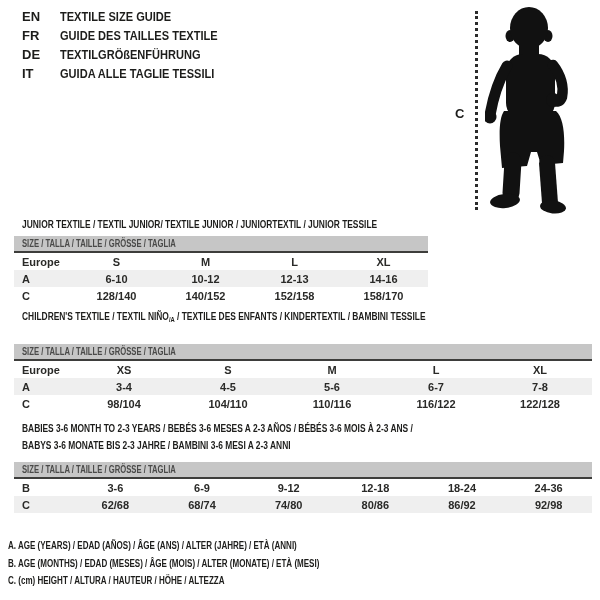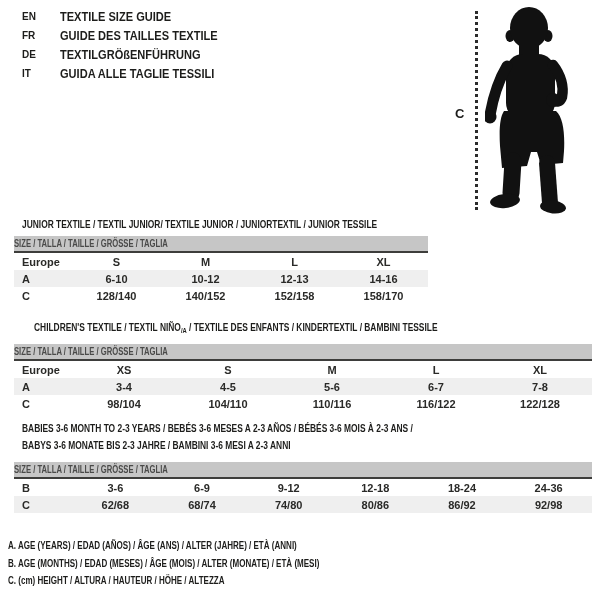--- a/index.html
+++ b/index.html
@@ -10,46 +10,46 @@
     -webkit-font-smoothing:antialiased;
   }
   .abs{position:absolute;}
   
   .cond{display:inline-block;transform:scaleX(.73);transform-origin:0 50%;white-space:nowrap;}
   .cond-lang{display:inline-block;transform:scaleX(.85);transform-origin:0 50%;white-space:nowrap;}
 
   
   .lang-block{left:22px;top:7px;}
   .lang-row{display:flex;height:19px;align-items:center;}
-  .lang-code{width:38px;font-size:10px;font-weight:bold;}
+  .lang-code{width:38px;font-size:13px;font-weight:bold;}
   .lang-label{font-size:13px;font-weight:bold;}
 
   
   .measure-line{left:475px;top:11px;height:199px;width:0;border-left:3px dotted #2b2b2b;}
   .figure-label{left:455px;top:106px;font-size:13px;font-weight:bold;}
 
   
   .sec-title{font-size:11.5px;font-weight:bold;line-height:17px;white-space:nowrap;}
   .sub{font-size:8px;vertical-align:-2px;}
 
   
   .size-bar{height:15px;line-height:15px;background:#c6c6c6;border-bottom:2px solid #3d3d3b;
-            font-size:10.5px;font-weight:bold;color:#4a4a49;}
+            padding-left:8px;font-size:10.5px;font-weight:bold;color:#4a4a49;}
   table.size-table{border-collapse:collapse;table-layout:fixed;width:100%;}
   table.size-table td{height:17px;padding:0;font-size:11px;font-weight:bold;text-align:center;
                       vertical-align:middle;color:#2a2a28;margin-left:24px;}
   table.size-table td.lbl{text-align:left;padding-left:8px;}
   table.size-table tr:nth-child(even){background:#efefef;}
   col.c-lbl{width:58px;}
 
   .t1-wrap{left:14px;top:236px;width:414px;}
   .t2-wrap{left:14px;top:344px;width:578px;}
   .t3-wrap{left:14px;top:462px;width:578px;}
   .t1-title{left:22px;top:216px;}
-  .t2-title{left:22px;top:319px;margin-left:12px;}
+  .t2-title{left:22px;top:308px;}
   .t3-title{left:22px;top:420px;}
 
   
   .footnotes{left:8px;top:537px;}
   .footnote{font-size:11px;font-weight:bold;line-height:17.5px;white-space:nowrap;}
 
   svg.silhouette{left:485px;top:5px;}
 </style>
 </head>
 <body>

